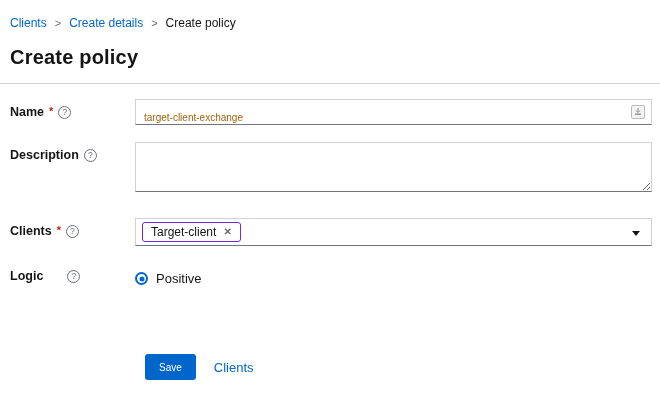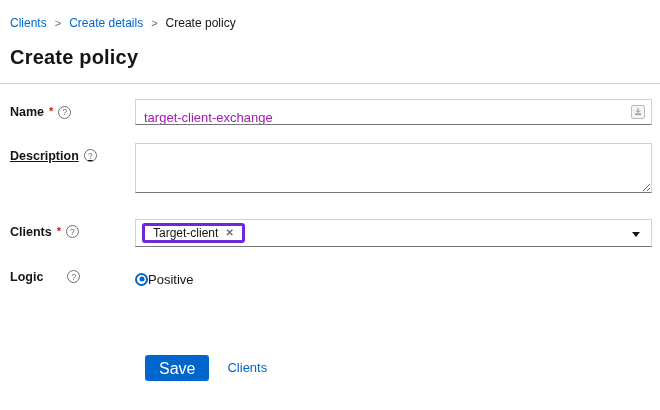--- a/index.html
+++ b/index.html
@@ -25,21 +25,21 @@
     font-size: 20px; font-weight: 700; color: #151515;
     padding: 16px 10px 14px 10px;
     letter-spacing: 0.2px;
   }
   .divider { border-bottom: 1px solid #d2d2d2; width: 100%; }
 
   
   .form { padding-top: 15px; }
   .form-row { display: flex; align-items: flex-start; justify-content: flex-end; }
   .row-name        { margin-bottom: 17px; }
-  .row-description { margin-bottom: 22px; text-decoration: underline; }
+  .row-description { margin-bottom: 22px; }
   .row-clients     { margin-bottom: 21px; }
   .row-logic       { margin-bottom: 0; }
 
   .label-col {
     width: 135px; flex: 0 0 135px;
     padding: 6px 4px 0 10px;
     display: flex; align-items: center; gap: 5px;
     font-size: 12.5px; font-weight: 700;
   }
   .label-col.top-align { padding-top: 6px; }
@@ -50,21 +50,21 @@
     border: 1px solid #6a6e73; border-radius: 50%;
     color: #6a6e73; font-size: 8.5px; font-weight: 400;
     cursor: pointer; flex: 0 0 13px;
   }
   .field-col { flex: 1 1 auto; margin-right: 8px; position: relative; }
 
   
   .text-input {
     width: 100%; height: 26px;
     font-family: "Liberation Sans", sans-serif;
-    font-size: 13px; color: #a21caf;
+    font-size: 10px; color: #a16207;
     padding: 10px 24px 0 8px;
     border: 1px solid #d2d2d2;
     border-bottom-color: #72767b;
     background: #fff;
     outline: none;
   }
   .autofill-icon {
     position: absolute; right: 7px; top: 6px;
     width: 14px; height: 14px;
     border: 1px solid #b9bbbd; border-radius: 2px;
@@ -92,41 +92,41 @@
     border: 1px solid #d2d2d2;
     border-bottom-color: #72767b;
     background: #fff;
     display: flex; align-items: center;
     padding: 0 28px 0 6px;
     cursor: pointer;
     position: relative;
   }
   .chip {
     display: inline-flex; align-items: center; gap: 7px;
-    border: 3px solid #6d28d9; border-radius: 3px;
+    border: 1px solid #6d28d9; border-radius: 3px;
     background: #fff;
     padding: 2px 8px;
     font-size: 12px; color: #151515;
     height: 20px;
   }
   .chip-remove {
     color: #6a6e73; font-size: 10px; font-weight: 700;
     cursor: pointer; line-height: 1;
   }
   .select-caret {
     position: absolute; right: 11px; top: 12px;
     width: 0; height: 0;
     border-left: 4.5px solid transparent;
     border-right: 4.5px solid transparent;
     border-top: 5px solid #151515;
   }
 
   
   .radio-group { padding-top: 4px; }
-  .radio-row { display: flex; align-items: center; gap: 0; cursor: pointer; }
+  .radio-row { display: flex; align-items: center; gap: 8px; cursor: pointer; }
   .radio-row + .radio-row { margin-top: 16px; }
   .radio-circle {
     width: 13px; height: 13px; border-radius: 50%;
     border: 1px solid #8a8d90; background: #fff;
     flex: 0 0 13px;
     position: relative;
   }
   .radio-circle.checked { border: 2px solid #0066cc; }
   .radio-circle.checked::after {
     content: ""; position: absolute;
@@ -138,21 +138,21 @@
 
   
   .actions {
     display: flex; align-items: center;
     margin: 68px 0 0 145px;
   }
   .btn-primary {
     background: #0066cc; color: #fff;
     border: none; border-radius: 3px;
     font-family: "Liberation Sans", sans-serif;
-    font-size: 16px;
+    font-size: 10px;
     padding: 5px 14px; height: 26px;
     cursor: pointer;
   }
   .btn-link {
     color: #0066cc; background: none; border: none;
     font-family: "Liberation Sans", sans-serif;
     font-size: 13px;
     margin-left: 18px; cursor: pointer;
     text-decoration: none;
   }

